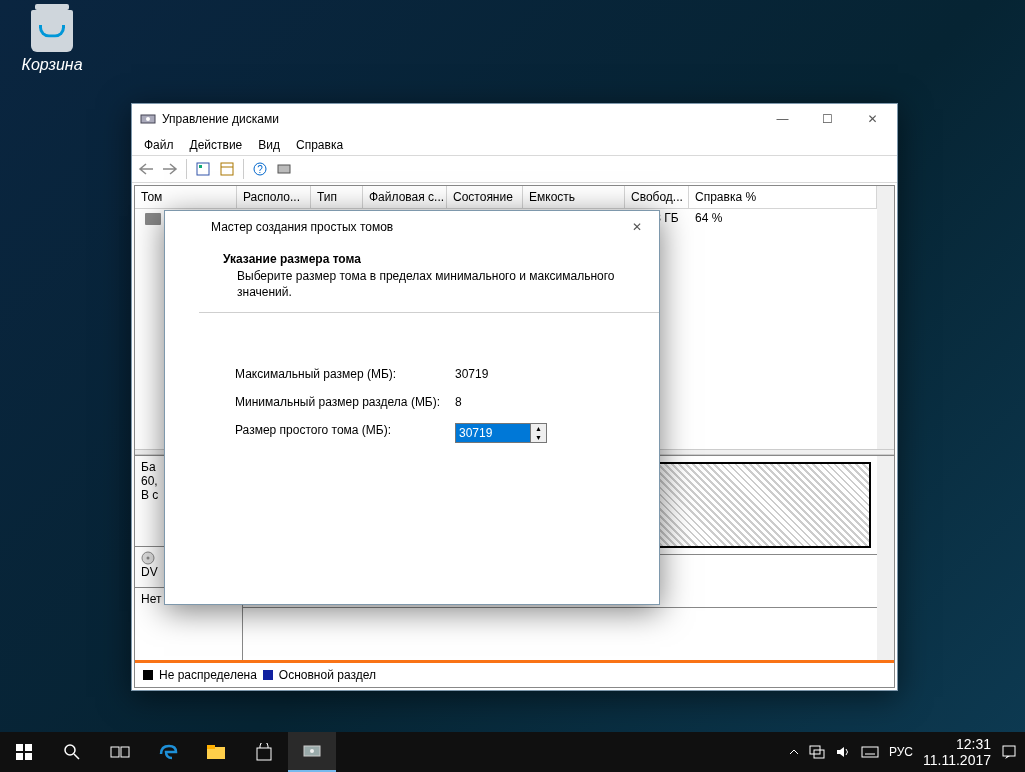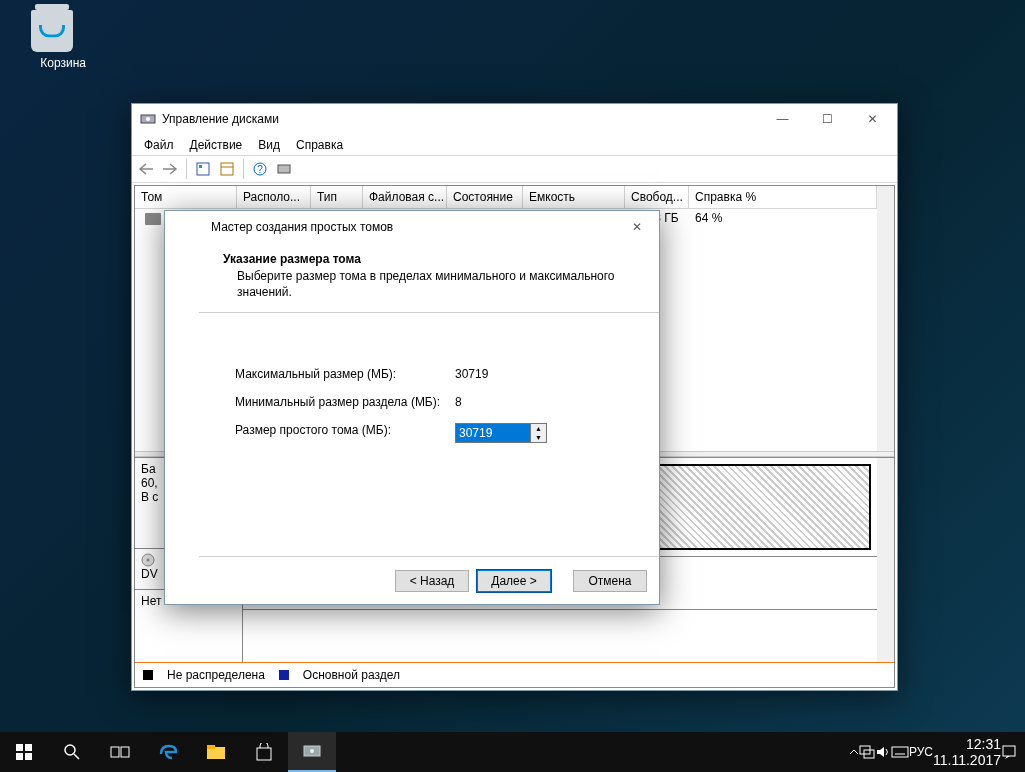--- a/index.html
+++ b/index.html
@@ -1,18 +1,18 @@
 <!DOCTYPE html>
 <html><head>
 <meta charset="utf-8">
 <style>
 * { box-sizing: border-box; margin: 0; padding: 0; font-family: "Segoe UI", Tahoma, sans-serif; }
 body { width: 1025px; height: 772px; background: linear-gradient(135deg, #0a2540 0%, #062433 55%, #0d3a52 100%); position: relative; overflow: hidden; }
 
-.desktop-icon { position: absolute; top: 10px; left: 18px; text-align: right; color: #fff; font-size: 12px; width: 68px; }
+.desktop-icon { position: absolute; top: 10px; left: 18px; text-align: center; color: #fff; font-size: 16px; width: 68px; font-style: italic; }
 .desktop-icon .bin { width: 42px; height: 42px; margin: 0 auto 4px; background: #cfd6dc; border-radius: 2px 2px 6px 6px; position: relative; }
 .desktop-icon .bin::before { content: ""; position: absolute; left: 50%; top: 50%; transform: translate(-50%, -50%); width: 20px; height: 10px; border: 3px solid #0097d8; border-top: none; border-radius: 0 0 10px 10px; }
 .desktop-icon .bin::after { content: ""; position: absolute; top: -6px; left: 4px; right: 4px; height: 6px; background: #cfd6dc; border-radius: 2px; }
 
 .window { position: absolute; background: #fff; border: 1px solid #7e98ac; box-shadow: 0 6px 30px rgba(0,0,0,.5); display: flex; flex-direction: column; }
 .main-window { top: 103px; left: 131px; width: 767px; height: 588px; }
 
 .titlebar { height: 30px; display: flex; align-items: center; padding: 0 2px 0 8px; }
 .titlebar .ico { width: 16px; height: 16px; margin-right: 6px; }
 .titlebar .title { font-size: 12px; color: #000; flex: 1; }
@@ -35,21 +35,21 @@
 .drow-ico { width: 16px; height: 12px; background: #888; margin: 2px 4px 0 4px; border-radius: 1px; }
 .splitter { height: 6px; background: #f0f0f0; border-top: 1px solid #ccc; border-bottom: 1px solid #ccc; cursor: row-resize; }
 .scrollbar-v { width: 17px; background: #f0f0f0; }
 
 .graphic-area { height: 205px; display: flex; border-top: 1px solid #888; font-size: 12px; }
 .disk-info { width: 108px; border-right: 1px solid #888; padding: 4px 6px; }
 .disk-info .no-media { border-top: 1px solid #888; margin: 4px -6px 0; padding: 4px 6px; }
 .disk-graphic { flex: 1; padding: 6px; display: flex; border-bottom: 1px solid #888; }
 .unalloc-block { flex: 1; height: 86px; border: 2px solid #000; border-left: none; background: repeating-linear-gradient(45deg, #fff, #fff 3px, #ccc 3px, #ccc 5px); }
 
-.legend { height: 22px; border-top: 1px solid #f97316; display: flex; align-items: center; font-size: 12px; padding: 12px 8px; gap: 14px; }
+.legend { height: 22px; border-top: 3px solid #f97316; display: flex; align-items: center; font-size: 12px; padding: 12px 8px; gap: 6px; }
 .leg-sw { width: 10px; height: 10px; display: inline-block; }
 
 
 .wizard { top: 210px; left: 164px; width: 496px; height: 395px; z-index: 10; padding-left: 34px; }
 .wizard .titlebar { height: 31px; }
 .wizard-header { padding: 10px 24px 12px 24px; border-bottom: 1px solid #cfcfcf; }
 .wizard-header h3 { font-size: 12px; font-weight: bold; margin-bottom: 2px; }
 .wizard-header p { font-size: 12px; margin-left: 14px; line-height: 1.35; }
 .wizard-body { flex: 1; padding: 54px 36px 0 36px; }
 .field-row { display: flex; margin-bottom: 14px; font-size: 12px; }
@@ -60,21 +60,21 @@
 .spin-btns { width: 16px; display: flex; flex-direction: column; border: 1px solid #767676; border-left: none; }
 .spin-btns div { flex: 1; font-size: 7px; text-align: center; line-height: 9px; background: #efefef; }
 .wizard-buttons { height: 48px; border-top: 1px solid #cfcfcf; display: flex; align-items: center; justify-content: flex-end; padding: 0 12px; gap: 8px; }
 .wbtn { min-width: 74px; height: 22px; font-size: 12px; border: 1px solid #adadad; background: #e1e1e1; padding: 0 10px; }
 .wbtn.primary { border: 1px solid #0078d7; outline: 1px solid #005499; }
 
 
 .taskbar { position: absolute; left: 0; right: 0; bottom: 0; height: 40px; background: #101010; display: flex; align-items: center; color: #fff; font-size: 12px; }
 .taskbar .tb-btn { width: 48px; height: 40px; display: flex; align-items: center; justify-content: center; }
 .taskbar .active { background: #2a2a2a; border-bottom: 2px solid #76b9ed; }
-.systray { margin-left: auto; display: flex; align-items: center; padding: 0 8px; }
+.systray { margin-left: auto; display: flex; align-items: center; gap: 10px; padding: 0 8px; }
 .systray .clock { line-height: 1.15; text-align: right; font-size: 14px; }
 
 svg { display: block; }
 </style>
 </head>
 <body>
 
 <div class="desktop-icon">
   <div class="bin"></div>
   <div>Корзина</div>
@@ -236,26 +236,20 @@
       <span class="lab">Размер простого тома (МБ):</span>
       <span class="spinner">
         <input value="30719" style="">
         <span class="spin-btns">
           <div>▲</div>
           <div>▼</div>
         </span>
       </span>
     </div>
   </div>
-  <div class="wizard-buttons">
-    <button class="wbtn">&lt; Назад</button>
-    <button class="wbtn primary">Далее &gt;</button>
-    <span style="width:6px"></span>
-    <button class="wbtn">Отмена</button>
-  </div>
 </div>
 
 <div class="taskbar">
   <div class="tb-btn">
     <svg width="16" height="16">
         <rect x="0" y="0" width="7" height="7" fill="#fff"></rect>
         <rect x="9" y="0" width="7" height="7" fill="#fff"></rect>
         <rect x="0" y="9" width="7" height="7" fill="#fff"></rect>
         <rect x="9" y="9" width="7" height="7" fill="#fff"></rect>
       </svg>

